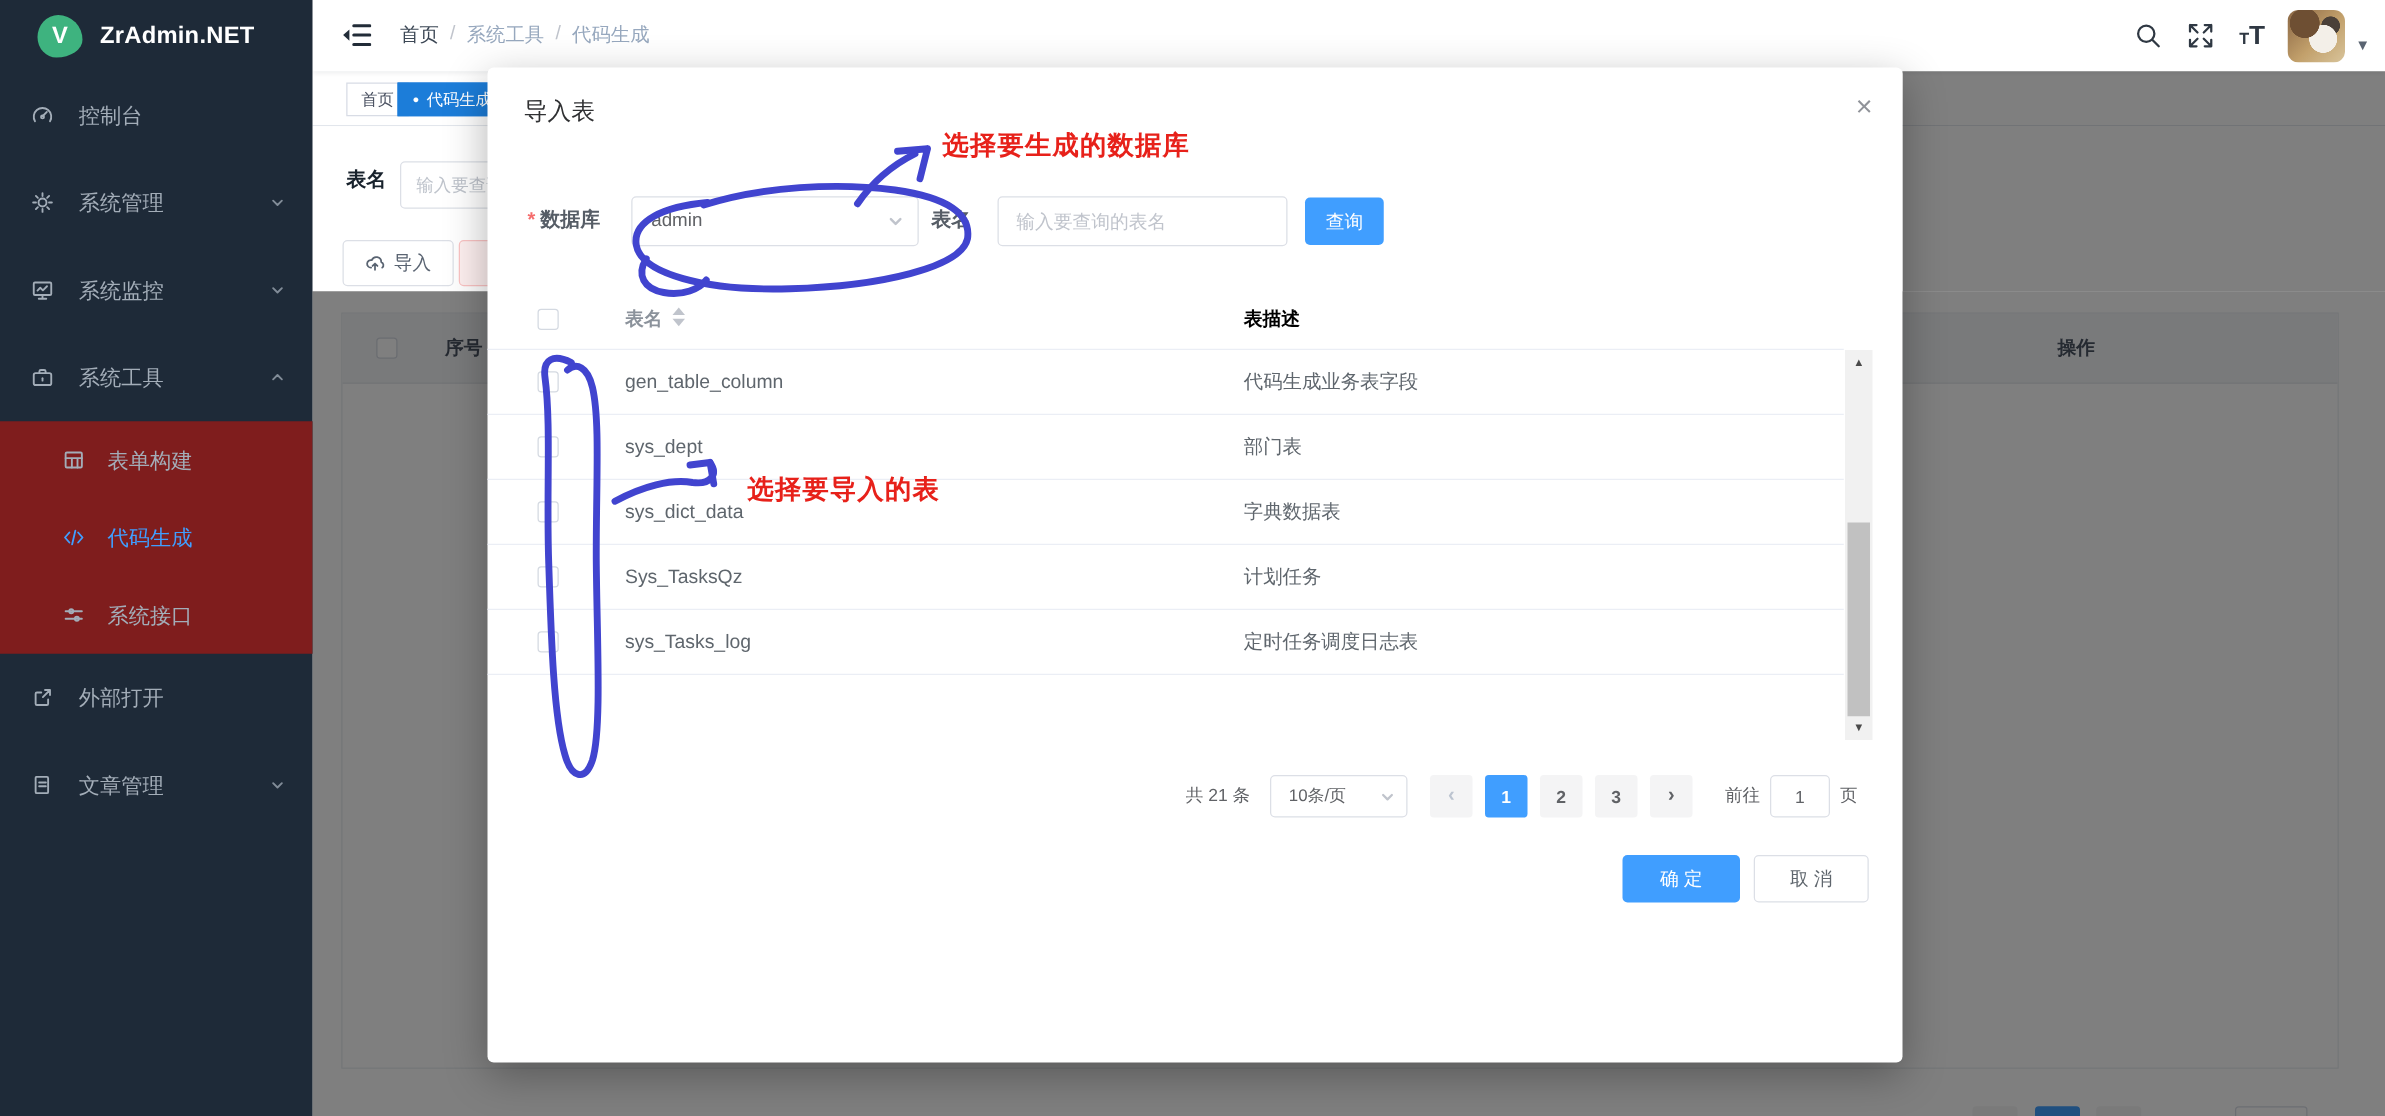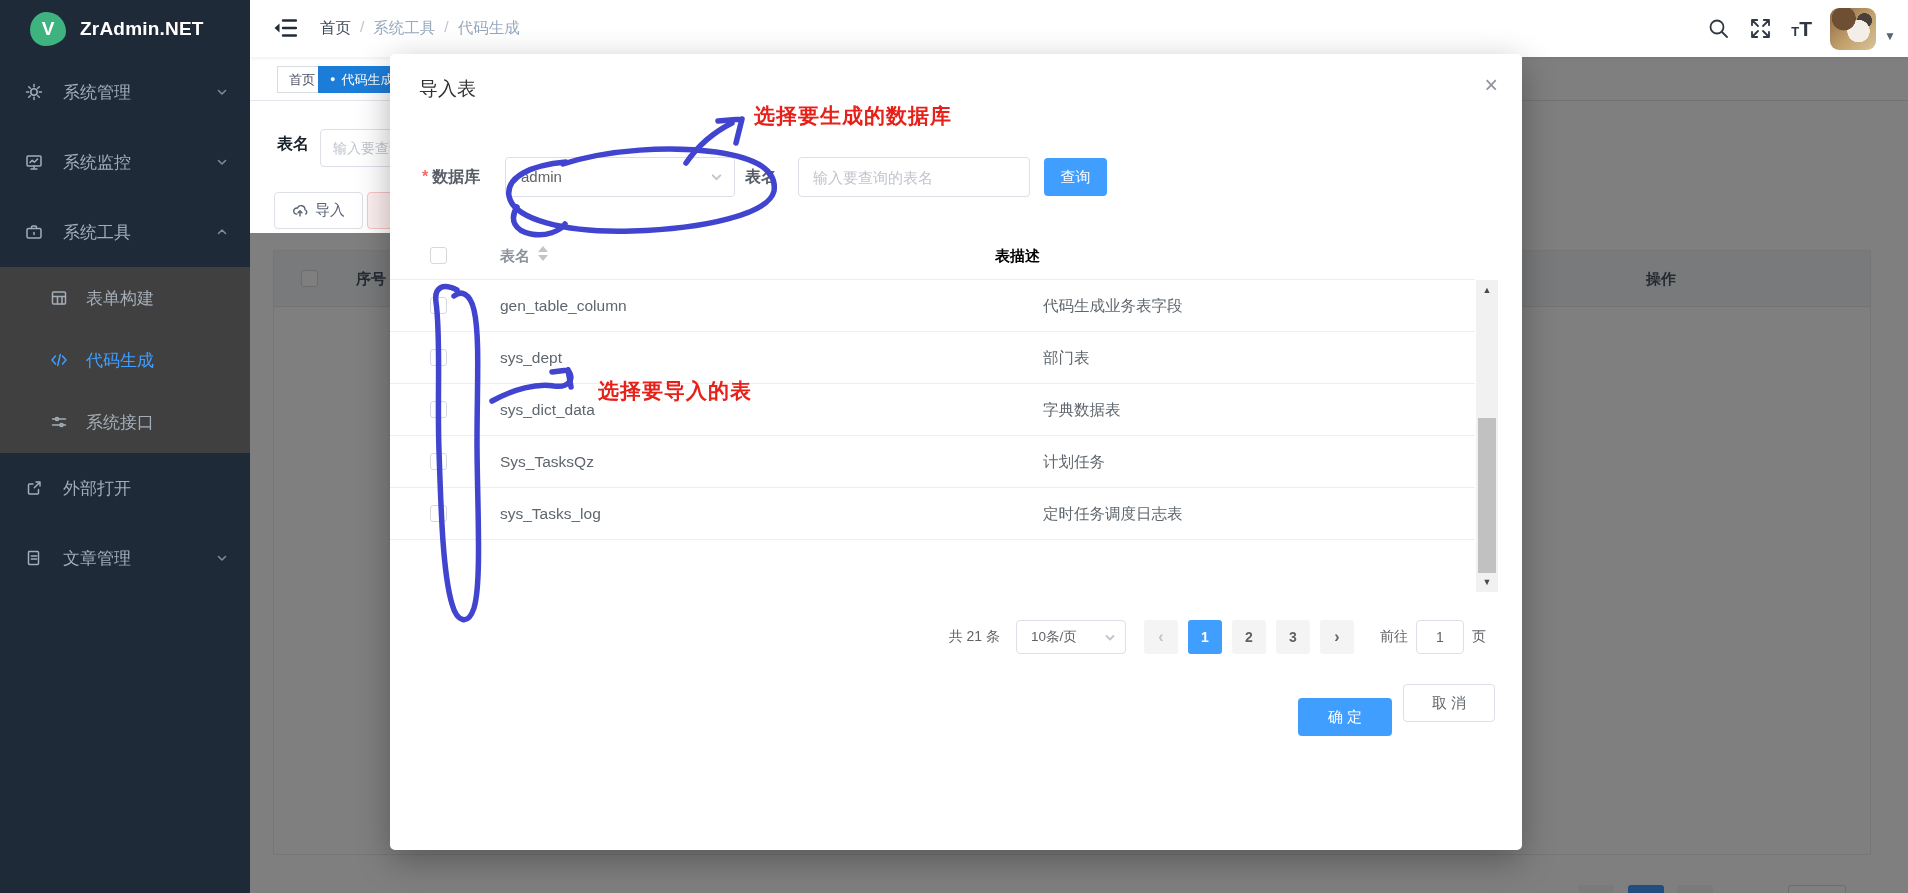--- a/index.html
+++ b/index.html
@@ -8,21 +8,21 @@
   svg { display:block; }
 
   
   .sidebar { position:absolute; left:0; top:0; width:250px; height:893px; background:#1e2a38; z-index:3; }
   .logo-row { height:57px; display:flex; align-items:center; padding-left:30px; }
   .logo-blob { width:36px; height:34px; background:#3eb37f; border-radius:46% 54% 58% 42% / 52% 58% 42% 48%; display:flex; align-items:center; justify-content:center; color:#fff; font-weight:bold; font-size:19px; }
   .brand { color:#fff; font-size:19px; font-weight:bold; margin-left:14px; letter-spacing:.2px; }
   .menu-item { height:70px; display:flex; align-items:center; padding:0 22px 0 25px; color:#a3adb8; font-size:17px; cursor:pointer; position:relative; }
   .menu-item .mi-icon { width:18px; height:18px; margin-right:20px; flex:0 0 auto; }
   .menu-item .chev { position:absolute; right:22px; width:12px; height:12px; opacity:.75; }
-  .submenu { background:#404040; }
+  .submenu { background:#7f1d1d; }
   .sub-item { height:62px; display:flex; align-items:center; padding-left:50px; color:#a3adb8; font-size:17px; cursor:pointer; }
   .sub-item .mi-icon { width:18px; height:18px; margin-right:18px; }
   .sub-item.active { color:#409eff; }
   .mi-icon, .chev { stroke:currentColor; fill:none; stroke-width:1.5; stroke-linecap:round; stroke-linejoin:round; }
 
   
   .topbar { position:absolute; left:250px; top:0; width:1658px; height:57px; background:#fff; box-shadow:0 1px 4px rgba(0,21,41,.08); z-index:2; }
   .fold-btn { position:absolute; left:23px; top:17px; width:24px; height:22px; cursor:pointer; color:#222c38; }
   .breadcrumb { position:absolute; left:70px; top:18px; font-size:15.5px; color:#97a8be; display:flex; gap:9px; }
   .breadcrumb .crumb-first { color:#3c4755; }
@@ -90,61 +90,69 @@
   .mt-col-name { position:absolute; left:110px; top:0; line-height:48px; font-size:15px; font-weight:bold; color:#8b929b; cursor:pointer; }
   .sortcarets { position:absolute; left:148px; top:14px; display:flex; flex-direction:column; gap:3px; cursor:pointer; }
   .sortcarets i { width:0; height:0; border-left:5px solid transparent; border-right:5px solid transparent; display:block; }
   .sortcarets .up { border-bottom:6px solid #c0c4cc; }
   .sortcarets .dn { border-top:6px solid #c0c4cc; }
   .mt-col-desc { position:absolute; left:605px; top:0; line-height:48px; font-size:15px; font-weight:bold; color:#000000; }
   .mt-rows { position:absolute; left:0; top:226px; width:1085px; }
   .mt-row { position:relative; height:52px; border-bottom:1px solid #ebeef5; }
   .mt-row .cb { position:absolute; left:40px; top:17px; }
   .mt-name { position:absolute; left:110px; top:0; line-height:52px; font-size:15.5px; color:#5f666d;text-align:center; }
-  .mt-desc { position:absolute; left:605px; top:0; line-height:52px; font-size:15.5px; color:#5f666d;margin-left:48px; }
+  .mt-desc { position:absolute; left:605px; top:0; line-height:52px; font-size:15.5px; color:#5f666d; }
 
   .mscroll { position:absolute; left:1086px; top:226px; width:22px; height:312px; background:#f1f1f1; }
   .mscroll .arr { position:absolute; left:0; width:22px; height:16px; font-size:9px; color:#4a4a4a; text-align:center; line-height:16px; cursor:pointer; }
   .mscroll .arr.up { top:2px; }
   .mscroll .arr.dn { bottom:2px; }
   .mscroll .thumb { position:absolute; left:2px; top:138px; width:18px; height:155px; background:#c1c1c1; cursor:pointer; }
 
   .pager { position:absolute; right:36px; top:566px; height:34px; display:flex; align-items:center; font-size:14px; color:#606266; }
   .pager .total { margin-right:16px; }
   .pager .psize { position:relative; width:110px; height:34px; border:1px solid #dcdfe6; border-radius:4px; margin-right:18px; cursor:pointer; }
   .pager .psize span { position:absolute; left:14px; line-height:32px; font-size:13.5px; color:#606266; }
   .pager .psize svg { position:absolute; right:9px; top:11px; width:12px; height:12px; color:#c0c4cc; stroke:currentColor; fill:none; stroke-width:1.8; stroke-linecap:round; stroke-linejoin:round; }
   .pbtn { width:34px; height:34px; border-radius:3px; background:#f4f4f5; color:#606266; font-weight:bold; font-size:14px; display:flex; align-items:center; justify-content:center; margin-right:10px; cursor:pointer; }
   .pbtn.prev { color:#bcc4d0; font-size:16px; }
   .pbtn.next { font-size:16px; }
   .pbtn.on { background:#409eff; color:#fff; }
   .goto-label { margin:0 8px 0 16px; }
   .goto-input { width:48px; height:34px; border:1px solid #dcdfe6; border-radius:4px; text-align:center; font-size:14px; color:#606266; outline:none; }
   .goto-suffix { margin-left:8px; }
 
-  .btn-confirm { position:absolute; left:908px; top:630px; width:94px; height:38px; background:#409eff; color:#fff; border:none; border-radius:4px; font-size:15px; cursor:pointer;margin-top:14px; }
+  .btn-confirm { position:absolute; left:908px; top:630px; width:94px; height:38px; background:#409eff; color:#fff; border:none; border-radius:4px; font-size:15px; cursor:pointer; }
   .btn-cancel { position:absolute; left:1013px; top:630px; width:92px; height:38px; background:#fff; color:#5f666d; border:1px solid #dcdfe6; border-radius:4px; font-size:15px; cursor:pointer; }
 
   
   .anno-layer { position:absolute; left:0; top:0; width:1908px; height:893px; z-index:20; pointer-events:none; }
   .anno-red { position:absolute; font-size:21px; font-weight:bold; color:#e7211a; letter-spacing:1px; }
   .anno-red.n1 { left:754px; top:102px; }
   .anno-red.n2 { left:598px; top:377px; }
 </style>
 </head>
 <body>
 
 <div class="sidebar">
   <div class="logo-row">
     <div class="logo-blob">
         <span>V</span>
       </div>
     <div class="brand">ZrAdmin.NET</div>
   </div>
 
+  <div class="menu-item">
+    <svg class="mi-icon" viewBox="0 0 18 18">
+        <path d="M3 14 a7 7 0 1 1 12 0"></path>
+        <path d="M9 10 L12.5 6.5"></path>
+        <circle cx="9" cy="10.5" r="1.2"></circle>
+      </svg>
+    <span>控制台</span>
+  </div>
 
   <div class="menu-item">
     <svg class="mi-icon" viewBox="0 0 18 18">
         <circle cx="9" cy="9" r="3.2"></circle>
         <path d="M9 1.5v2.3 M9 14.2v2.3 M1.5 9h2.3 M14.2 9h2.3 M3.7 3.7l1.6 1.6 M12.7 12.7l1.6 1.6 M14.3 3.7l-1.6 1.6 M5.3 12.7l-1.6 1.6"></path>
       </svg>
     <span>系统管理</span>
     <svg class="chev" viewBox="0 0 12 12">
         <path d="M2.5 4.5 L6 8 L9.5 4.5"></path>
       </svg>

